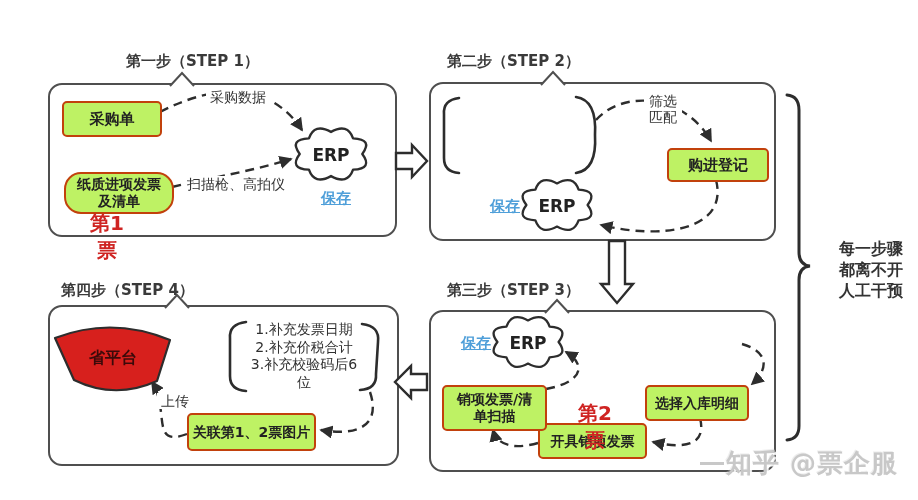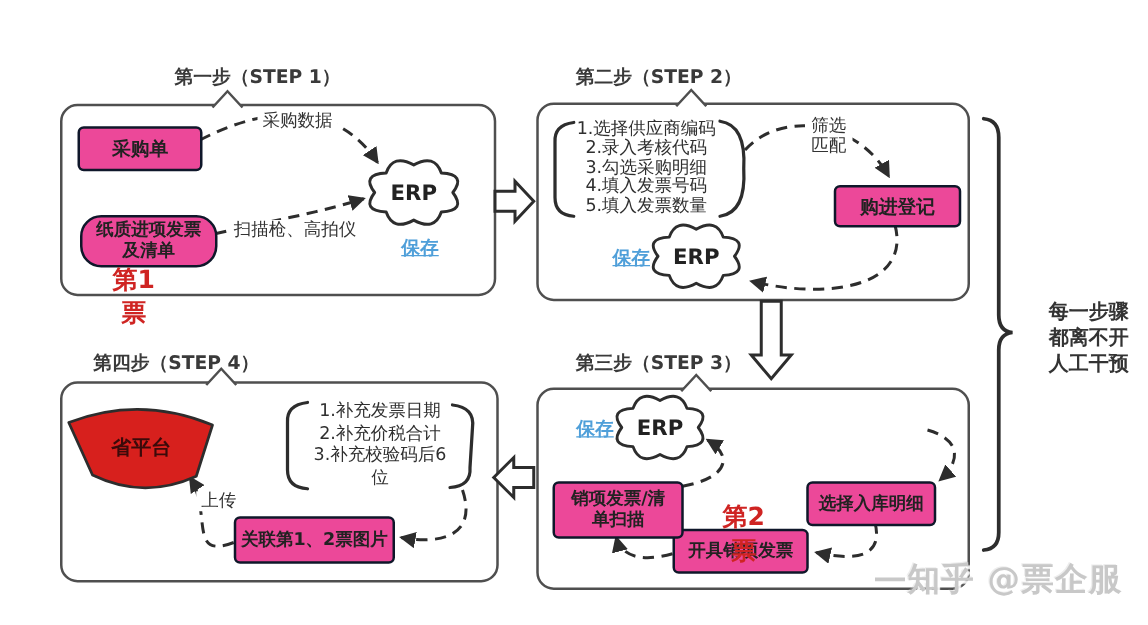--- a/index.html
+++ b/index.html
@@ -5,25 +5,25 @@
   html,body{margin:0;padding:0;background:#ffffff;}
   .canvas{position:relative;width:918px;height:500px;background:#ffffff;overflow:hidden;
           font-family:"DejaVu Sans","Liberation Sans",sans-serif;color:#2f2f2f;}
   
   .layer-containers{position:absolute;inset:0;z-index:1;}
   .layer-svg{position:absolute;inset:0;z-index:2;}
   .layer-text{position:absolute;inset:0;z-index:3;}
   
   .step-box{position:absolute;border:2px solid #4f4f4f;border-radius:14px;background:#ffffff;}
   
-  .node{position:absolute;border:2px solid #0f172a;border-radius:5px;background:#ec4899;
+  .node{position:absolute;border:2px solid #c2410c;border-radius:5px;background:#bef264;
         display:flex;flex-direction:column;align-items:center;justify-content:center;
         font-size:15px;font-weight:600;color:#222;text-align:center;line-height:18px;}
   .label{position:absolute;font-size:14px;color:#333;text-align:center;background:#ffffff;line-height:16px;}
-  .title{position:absolute;font-size:15px;font-weight:bold;color:#3a3a3a;text-align:center;}
+  .title{position:absolute;font-size:15px;font-weight:bold;color:#3a3a3a;}
   .save{position:absolute;font-size:15px;font-weight:bold;color:#4f9fd9;text-decoration:underline;text-align:center;}
   .erp{position:absolute;font-size:17px;color:#222;text-align:center;font-weight:600;}
   .red-note{position:absolute;font-size:20px;font-weight:bold;color:#cf2422;text-align:center;}
   .checklist{position:absolute;font-size:14px;color:#2f2f2f;text-align:center;}
   .checklist span{display:block;}
   .cl5 span{line-height:15.4px;}
   .cl4 span{line-height:17.5px;}
   .fan-text{position:absolute;font-size:16px;font-weight:bold;color:#3b0a0a;text-align:center;}
   .annotation{position:absolute;left:839px;top:238px;width:76px;font-size:16px;font-weight:bold;
               color:#333;line-height:21px;text-align:left;}
@@ -107,27 +107,20 @@
     <div class="node" style="left:64px;top:172px;width:106px;height:38px;font-size:14px;line-height:17px;border-radius:17px;">
       <span>纸质进项发票</span>
       <span>及清单</span>
     </div>
     <div class="red-note" style="left:82px;top:210px;width:50px;">第1票</div>
     <div class="label" style="left:206px;top:89px;width:64px;">采购数据</div>
     <div class="label" style="left:185px;top:176px;width:102px;">扫描枪、高拍仪</div>
     <div class="erp" style="left:309px;top:145px;width:44px;">ERP</div>
     <div class="save" style="left:316px;top:189px;width:40px;">保存</div>
 
-    <div class="checklist cl5" style="left:460px;top:96px;width:114px;">
-      <span>1.选择供应商编码</span>
-      <span>2.录入考核代码</span>
-      <span>3.勾选采购明细</span>
-      <span>4.填入发票号码</span>
-      <span>5.填入发票数量</span>
-    </div>
     <div class="label" style="left:644px;top:93px;width:38px;">
       <span style="display:block;">筛选</span>
       <span style="display:block;">匹配</span>
     </div>
     <div class="node" style="left:667px;top:148px;width:98px;height:30px;">
       <span>购进登记</span>
     </div>
     <div class="erp" style="left:535px;top:196px;width:44px;">ERP</div>
     <div class="save" style="left:485px;top:197px;width:40px;">保存</div>
 

